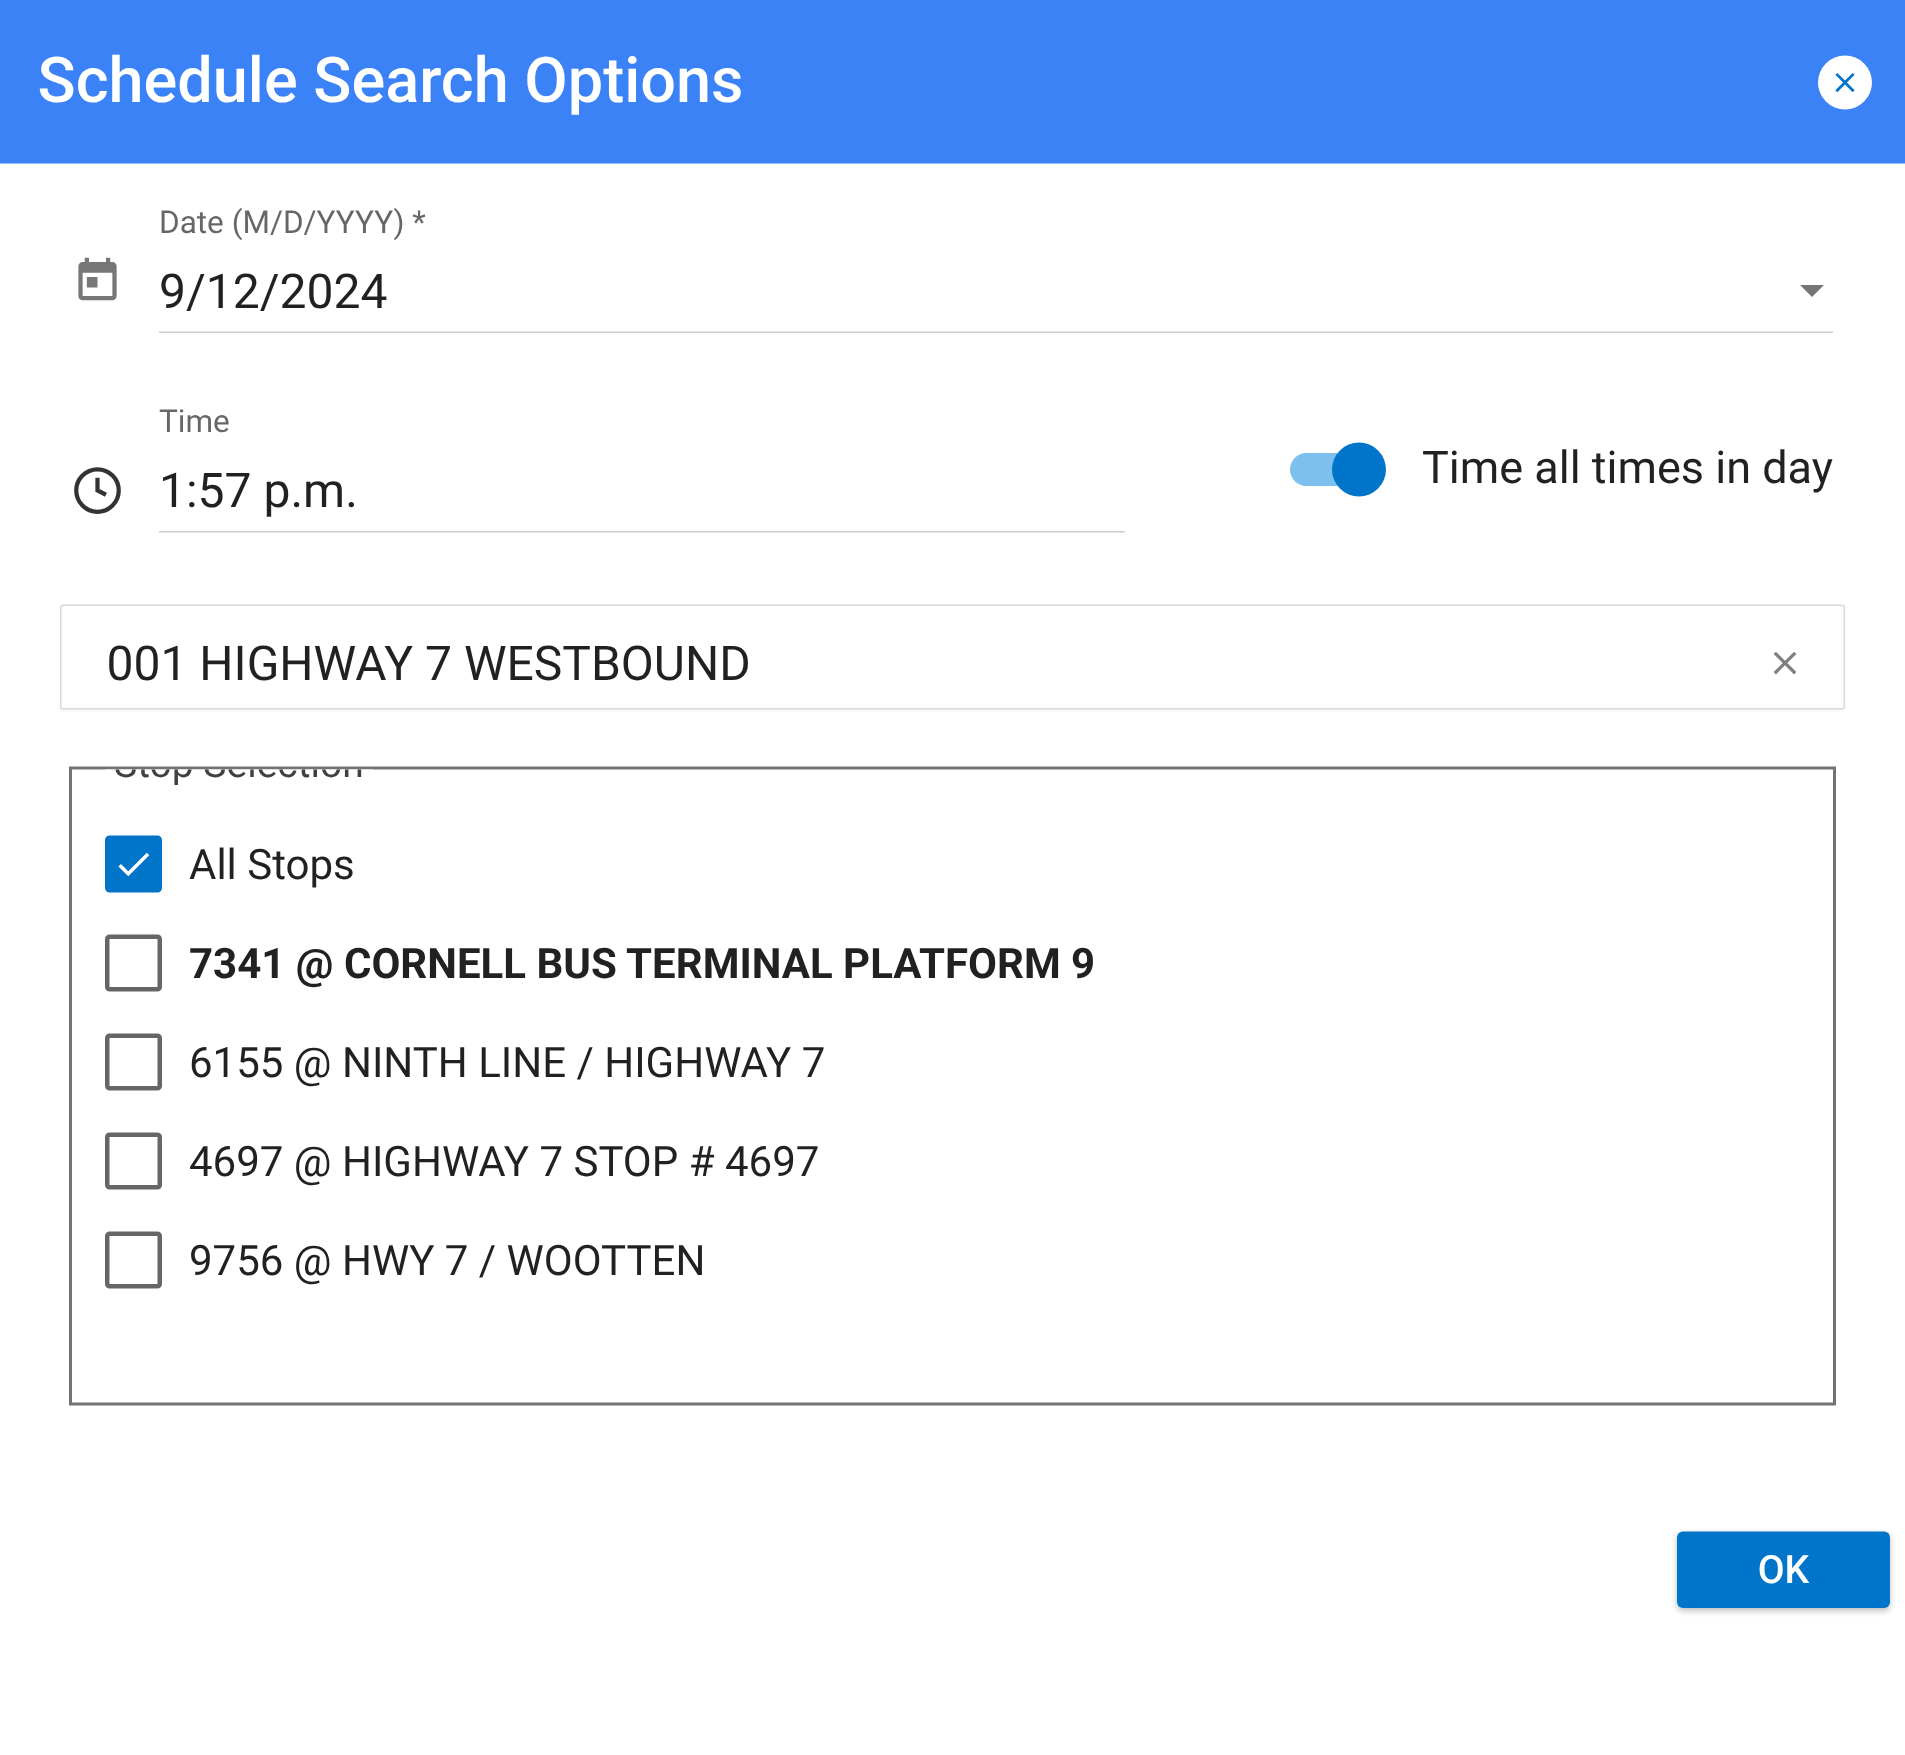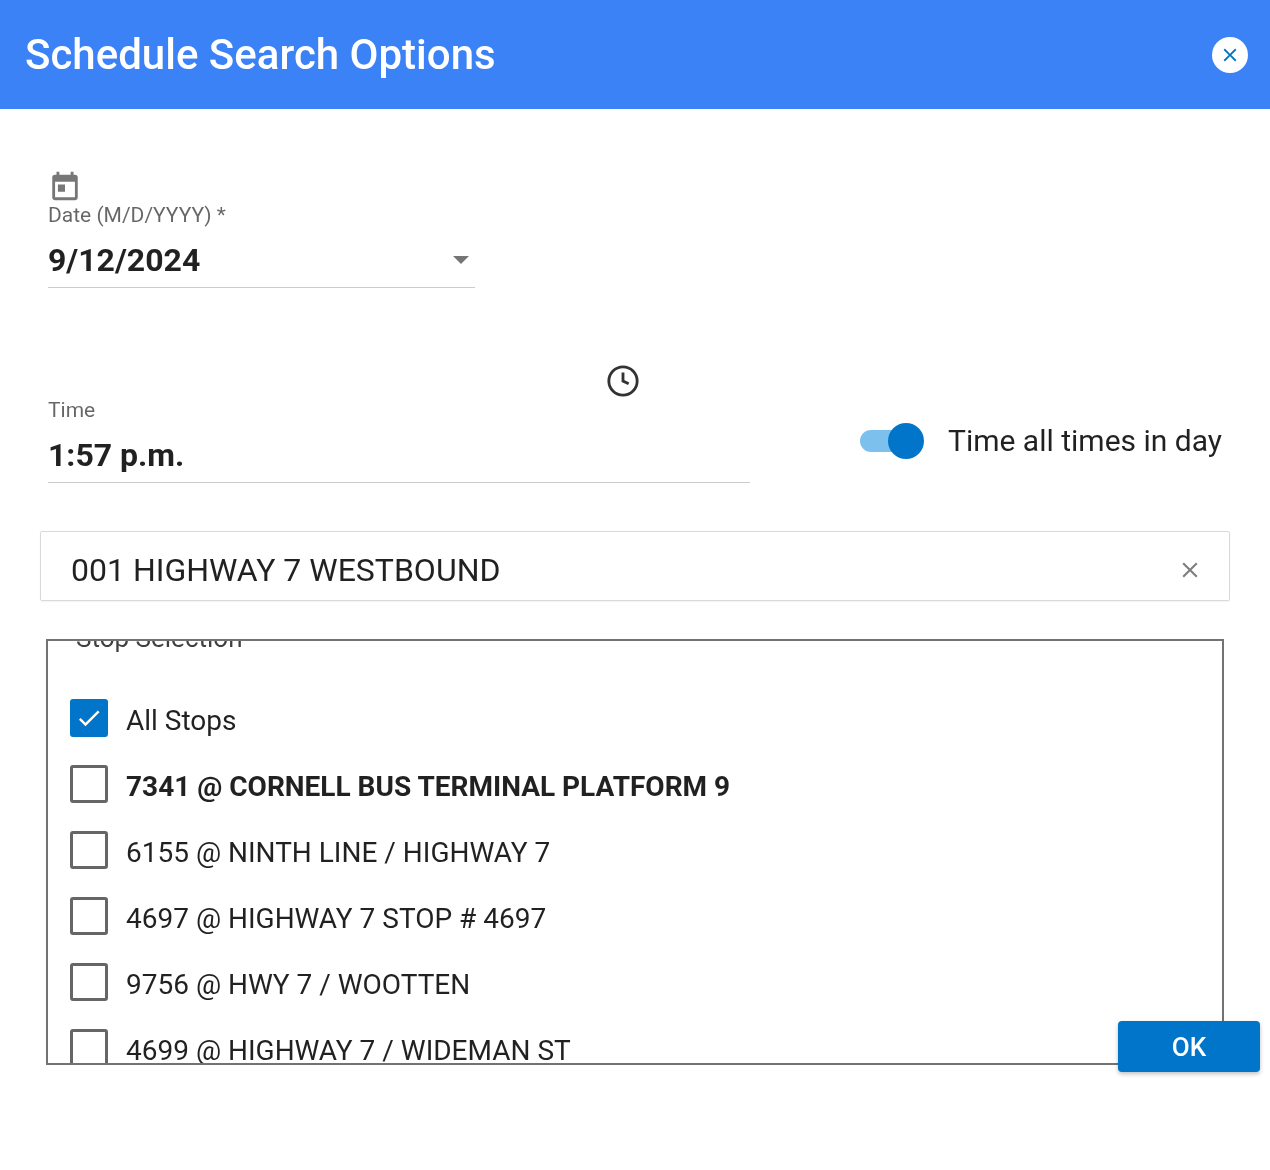--- a/index.html
+++ b/index.html
@@ -39,21 +39,20 @@
   .close-btn svg { display: block; }
 
   .content {
     padding: 28px 48px 0 48px;
   }
 
   .field-row {
     display: flex;
     align-items: flex-start;
     margin-bottom: 48px;
-    flex-direction: column;
   }
   .field-row.date-row { margin-bottom: 48px; }
   .field-row.time-row { margin-bottom: 48px; align-items: center; justify-content: flex-end; }
 
   .leading-icon {
     width: 34px;
     height: 34px;
     margin-right: 24px;
     margin-top: 32px;
     color: #555;
@@ -77,21 +76,20 @@
   }
   .field-input {
     flex: 1;
     border: none;
     outline: none;
     font-size: 32px;
     font-family: inherit;
     color: rgba(0,0,0,0.87);
     background: transparent;
     padding: 0;
-    font-weight: bold;
   }
   .dropdown-arrow {
     color: rgba(0,0,0,0.54);
     width: 0; height: 0;
     border-left: 8px solid transparent;
     border-right: 8px solid transparent;
     border-top: 8px solid rgba(0,0,0,0.54);
     margin-right: 6px;
   }
 
@@ -165,21 +163,21 @@
     top: -18px;
     left: 22px;
     background: #fff;
     padding: 0 6px;
     font-size: 26px;
     color: rgba(0,0,0,0.75);
   }
 
   .stop-row {
     display: flex;
-    align-items: flex-end;
+    align-items: center;
     height: 66px;
     cursor: pointer;
   }
   .chk {
     width: 38px;
     height: 38px;
     border: 3px solid rgba(0,0,0,0.6);
     border-radius: 3px;
     margin-right: 18px;
     display: flex;
@@ -299,22 +297,18 @@
           <div class="stop-label">6155 @ NINTH LINE / HIGHWAY 7</div>
         </div>
         <div class="stop-row">
           <div class="chk"></div>
           <div class="stop-label">4697 @ HIGHWAY 7 STOP # 4697</div>
         </div>
         <div class="stop-row">
           <div class="chk"></div>
           <div class="stop-label">9756 @ HWY 7 / WOOTTEN</div>
         </div>
-        <div class="stop-row">
-          <div class="chk"></div>
-          <div class="stop-label">4699 @ HIGHWAY 7 / WIDEMAN ST</div>
-        </div>
       </div>
   </div>
 
 </div>
 
 <button class="ok-btn">OK</button>
 
 </body></html>

